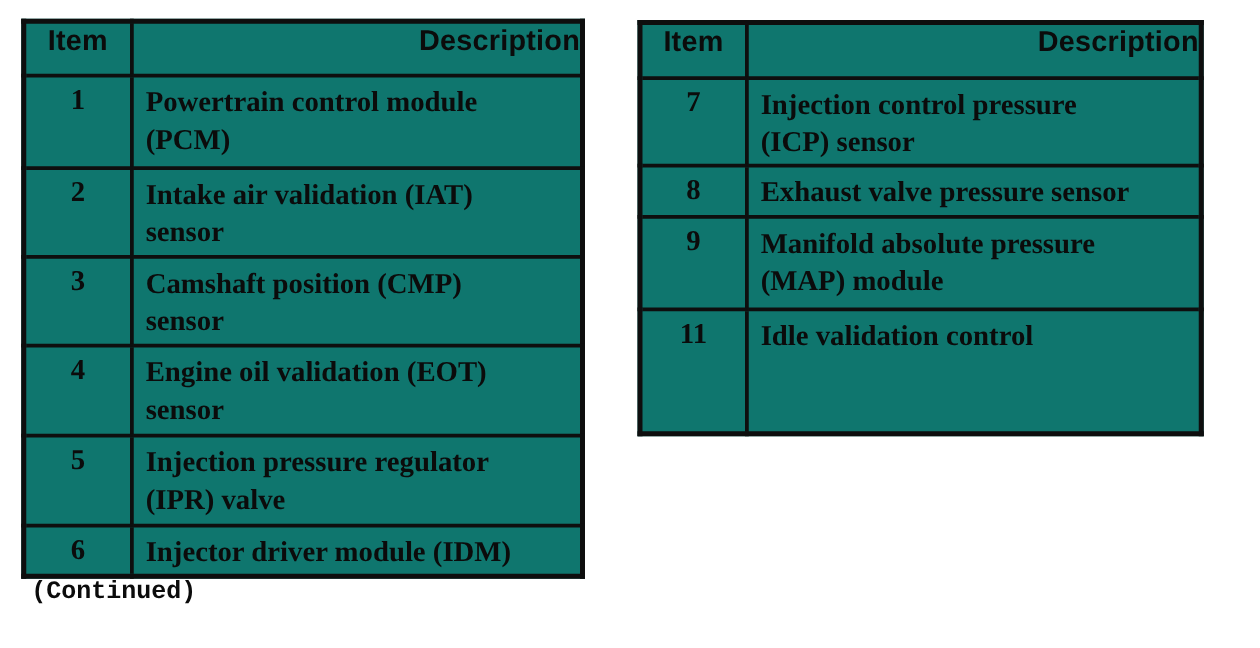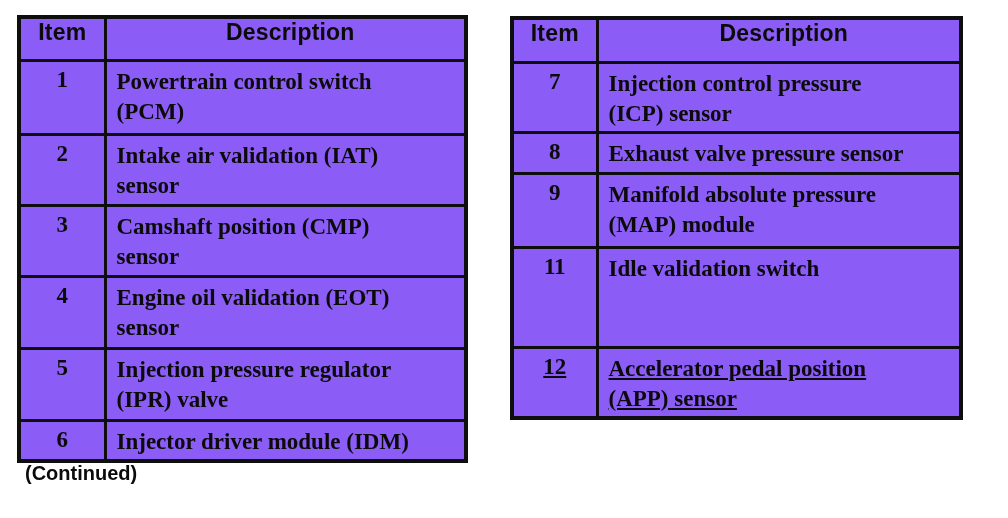--- a/index.html
+++ b/index.html
@@ -16,21 +16,21 @@
     color: #0b0b0b;
   }
   .page {
     position: absolute;
     inset: 0;
   }
   table.scan-table {
     position: absolute;
     border-collapse: collapse;
     table-layout: fixed;
-    background: #8b5cf6;
+    background: #0f766e;
     border: 4px solid #0e0e0e;
   }
   table.scan-table th,
   table.scan-table td {
     border: 3px solid #0e0e0e;
     vertical-align: top;
     overflow: hidden;
   }
   
   .head-row th {
@@ -38,21 +38,21 @@
     font-family: "Liberation Sans", sans-serif;
     font-weight: bold;
     font-size: 23px;
     letter-spacing: 0.2px;
   }
   th.item-head {
     text-align: center;
     padding: 0;
   }
   th.desc-head {
-    text-align: center;
+    text-align: right;
     padding: 0 0 0 10px;
   }
   
   td.item-cell {
     text-align: center;
     font-weight: bold;
     font-size: 23px;
     padding-top: 5px;
   }
   td.desc-cell {
@@ -79,21 +79,21 @@
   #table-right tr:nth-child(2) { height: 70px; }
   #table-right tr:nth-child(3) { height: 41px; }
   #table-right tr:nth-child(4) { height: 74px; }
   #table-right tr:nth-child(5) { height: 100px; }
   #table-right tr:nth-child(6) { height: 70px; text-decoration: underline; }
   #table-right tr:nth-child(7) { height: 74px; }
   .continued-note {
     position: absolute;
     left: 25px;
     top: 462px;
-    font-family: Liberation Sans, sans-serif;
+    font-family: Liberation Mono, monospace;
     font-weight: bold;
     font-size: 20px;
   }
 </style>
 </head>
 <body>
 
 <div class="page">
 
   <table id="table-left" class="scan-table">
@@ -101,21 +101,21 @@
         <col class="c-item">
         <col class="c-desc">
       </colgroup>
     <tbody>
       <tr class="head-row">
         <th class="item-head">Item</th>
         <th class="desc-head">Description</th>
       </tr>
       <tr>
         <td class="item-cell">1</td>
-        <td class="desc-cell">Powertrain control switch
+        <td class="desc-cell">Powertrain control module
 (PCM)</td>
       </tr>
       <tr>
         <td class="item-cell">2</td>
         <td class="desc-cell">Intake air validation (IAT)
 sensor</td>
       </tr>
       <tr>
         <td class="item-cell">3</td>
         <td class="desc-cell">Camshaft position (CMP)
@@ -159,23 +159,18 @@
         <td class="item-cell">8</td>
         <td class="desc-cell">Exhaust valve pressure sensor</td>
       </tr>
       <tr>
         <td class="item-cell">9</td>
         <td class="desc-cell">Manifold absolute pressure
 (MAP) module</td>
       </tr>
       <tr>
         <td class="item-cell">11</td>
-        <td class="desc-cell">Idle validation switch</td>
-      </tr>
-      <tr>
-        <td class="item-cell">12</td>
-        <td class="desc-cell">Accelerator pedal position
-(APP) sensor</td>
+        <td class="desc-cell">Idle validation control</td>
       </tr>
     </tbody>
   </table>
 
 </div>
 
 </body></html>

